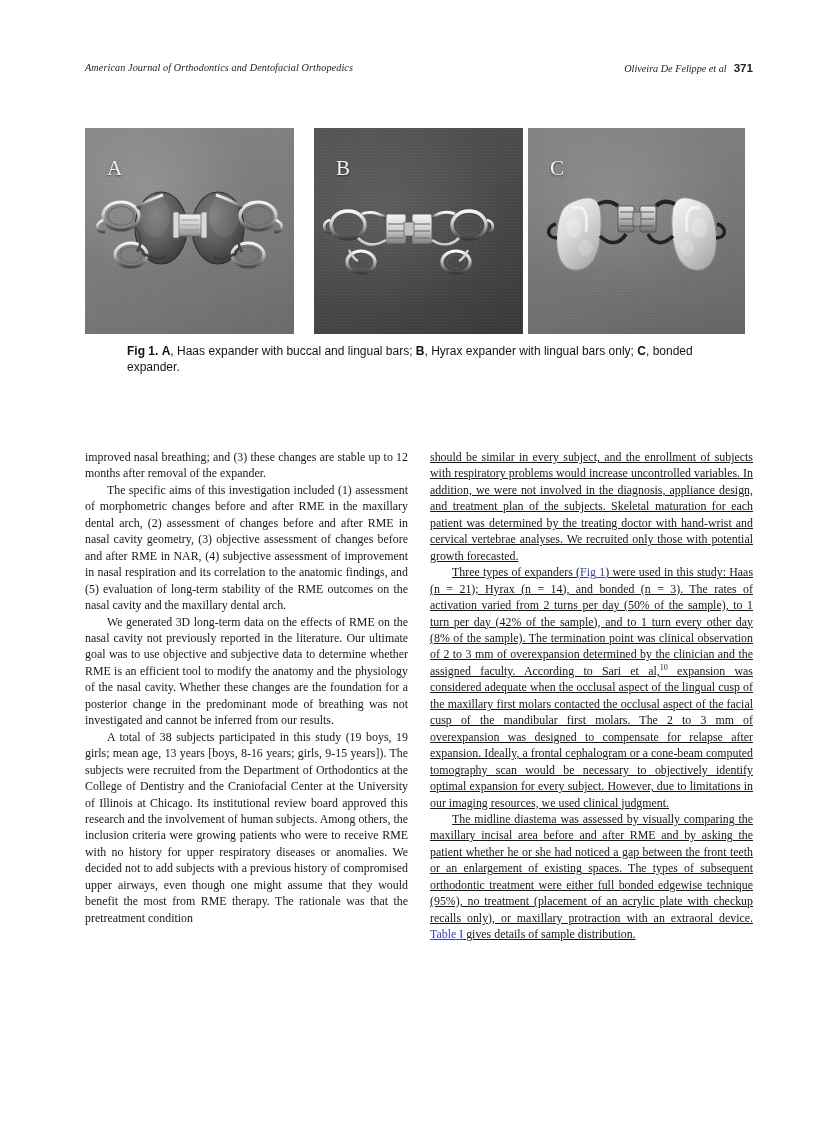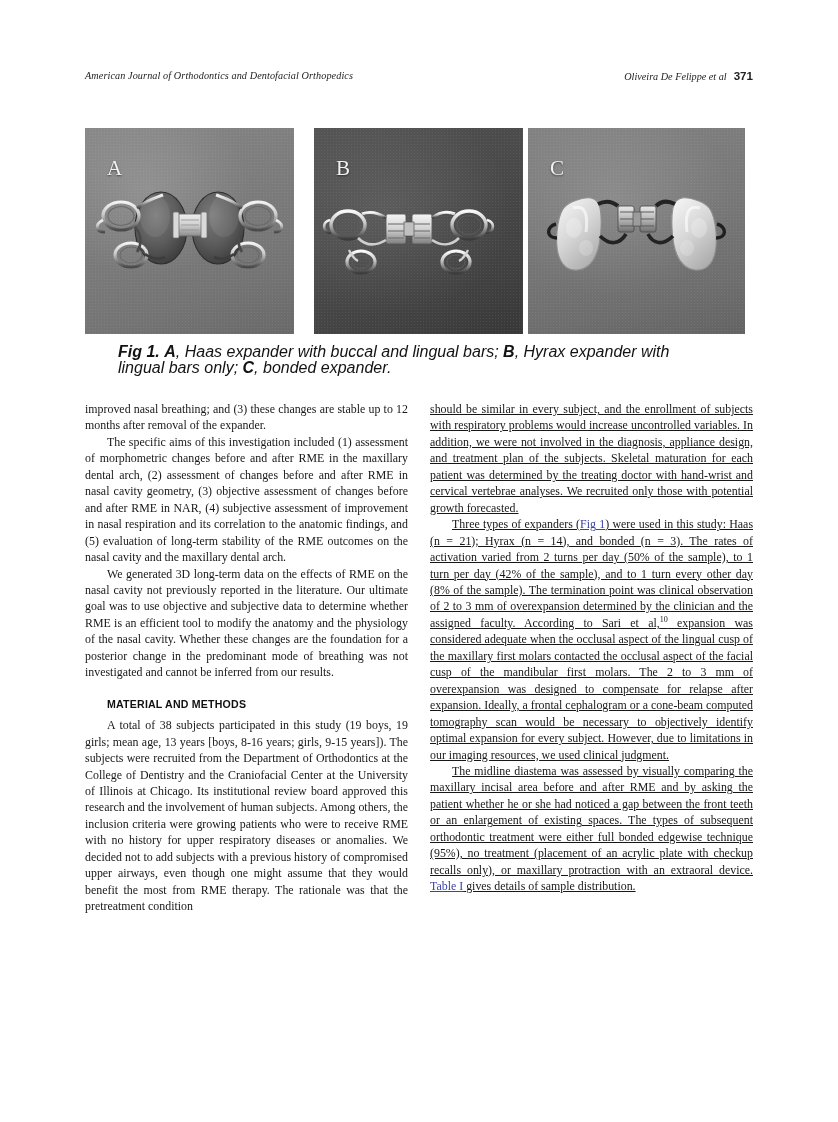--- a/index.html
+++ b/index.html
@@ -19,21 +19,21 @@
   .page {
     position: absolute;
     inset: 0;
     background: #ffffff;
   }
 
   
   .running-head {
     position: absolute;
     left: 85px;
-    top: 68px;
+    top: 60px;
     width: 668px;
     height: 34px;
   }
   .rh-left {
     position: absolute;
     left: 0;
     top: 0;
     width: 420px;
     font-style: italic;
     font-size: 10.2px;
@@ -122,28 +122,27 @@
   }
   .fig-svg {
     position: absolute;
     inset: 0;
     z-index: 3;
   }
 
   
   .fig-caption {
     position: absolute;
-    left: 118px;
+    left: 127px;
     top: 344px;
     width: 600px;
     font-family: "Liberation Sans", sans-serif;
-    font-size: 16px;
+    font-size: 12px;
     line-height: 15.5px;
     color: #131313;
-    font-style: italic;
   }
   .fig-caption b { font-weight: bold; }
 
   
   .col {
     position: absolute;
     top: 401px;
     width: 323px;
     font-size: 11.9px;
     line-height: 16.45px;
@@ -152,21 +151,21 @@
     color: #171717;
     hyphens: manual;
   }
   .col-left  { left: 85px; }
   .col-right { left: 430px; text-decoration: underline; }
 
   .col p {
     margin: 0;
     text-indent: 22px;
   }
-  .col p.noindent { text-indent: 0; }
+  .col p.noindent { text-indent: 0; margin-top: 48px; }
 
   .section-head {
     font-family: "Liberation Sans", sans-serif;
     font-weight: bold;
     font-size: 10.6px;
     letter-spacing: 0.2px;
     text-align: left;
     text-indent: 0;
     margin: 15px 0 5px 0 !important;
     color: #101010;
@@ -353,21 +352,20 @@
 
   <div class="fig-caption">
     <b>Fig 1.</b> <b>A</b><span>, Haas expander with buccal and lingual bars; </span><b>B</b><span>, Hyrax expander with lingual bars only;</span>
     <b>C</b><span>, bonded expander.</span>
   </div>
 
   <div class="col col-left">
     <p class="noindent">improved nasal breathing; and (3) these changes are stable up to 12 months after removal of the expander.</p>
     <p>The specific aims of this investigation included (1) assessment of morphometric changes before and after RME in the maxillary dental arch, (2) assessment of changes before and after RME in nasal cavity geometry, (3) objective assessment of changes before and after RME in NAR, (4) subjective assessment of improvement in nasal respiration and its correlation to the anatomic findings, and (5) evaluation of long-term stability of the RME outcomes on the nasal cavity and the maxillary dental arch.</p>
     <p>We generated 3D long-term data on the effects of RME on the nasal cavity not previously reported in the literature. Our ultimate goal was to use objective and subjective data to determine whether RME is an efficient tool to modify the anatomy and the physiology of the nasal cavity. Whether these changes are the foundation for a posterior change in the predominant mode of breathing was not investigated and cannot be inferred from our results.</p>
-    <p class="section-head">MATERIAL AND METHODS</p>
     <p>A total of 38 subjects participated in this study (19 boys, 19 girls; mean age, 13 years [boys, 8-16 years; girls, 9-15 years]). The subjects were recruited from the Department of Orthodontics at the College of Dentistry and the Craniofacial Center at the University of Illinois at Chicago. Its institutional review board approved this research and the involvement of human subjects. Among others, the inclusion criteria were growing patients who were to receive RME with no history for upper respiratory diseases or anomalies. We decided not to add subjects with a previous history of compromised upper airways, even though one might assume that they would benefit the most from RME therapy. The rationale was that the pretreatment condition</p>
   </div>
 
   <div class="col col-right">
     <p class="noindent">should be similar in every subject, and the enrollment of subjects with respiratory problems would increase uncontrolled variables. In addition, we were not involved in the diagnosis, appliance design, and treatment plan of the subjects. Skeletal maturation for each patient was determined by the treating doctor with hand-wrist and cervical vertebrae analyses. We recruited only those with potential growth forecasted.</p>
 
     <p><span>Three types of expanders (</span><a class="xref" href="#">Fig 1</a><span>) were used in this study: Haas (n = 21); Hyrax (n = 14), and bonded (n = 3). The rates of activation varied from 2 turns per day (50% of the sample), to 1 turn per day (42% of the sample), and to 1 turn every other day (8% of the sample). The termination point was clinical observation of 2 to 3 mm of overexpansion determined by the clinician and the assigned faculty. According to Sari et al,</span><sup>10</sup><span> expansion was considered adequate when the occlusal aspect of the lingual cusp of the maxillary first molars contacted the occlusal aspect of the facial cusp of the mandibular first molars. The 2 to 3 mm of overexpansion was designed to compensate for relapse after expansion. Ideally, a frontal cephalogram or a cone-beam computed tomography scan would be necessary to objectively identify optimal expansion for every subject. However, due to limitations in our imaging resources, we used clinical judgment.</span></p>
 
     <p><span>The midline diastema was assessed by visually comparing the maxillary incisal area before and after RME and by asking the patient whether he or she had noticed a gap between the front teeth or an enlargement of existing spaces. The types of subsequent orthodontic treatment were either full bonded edgewise technique (95%), no treatment (placement of an acrylic plate with checkup recalls only), or maxillary protraction with an extraoral device. </span><a class="xref" href="#">Table I</a><span> gives details of sample distribution.</span></p>
 

